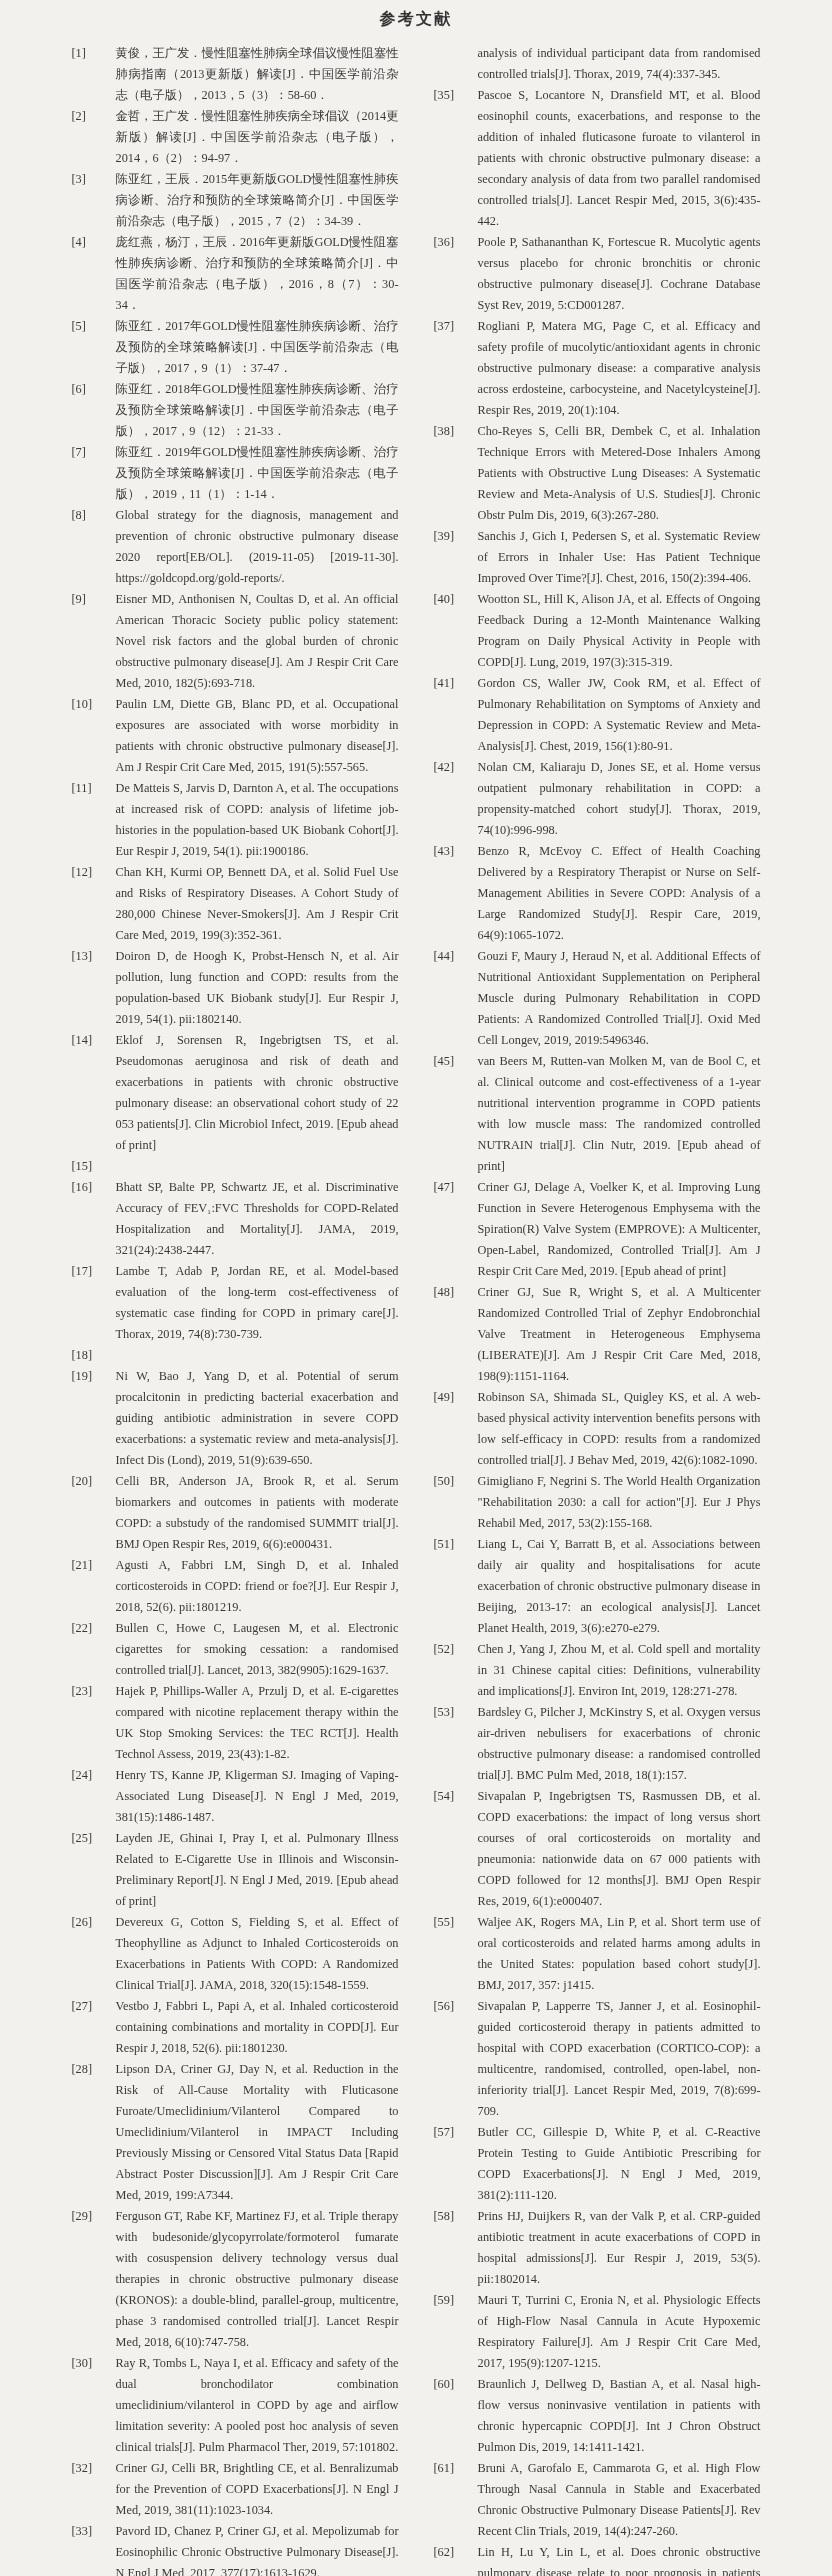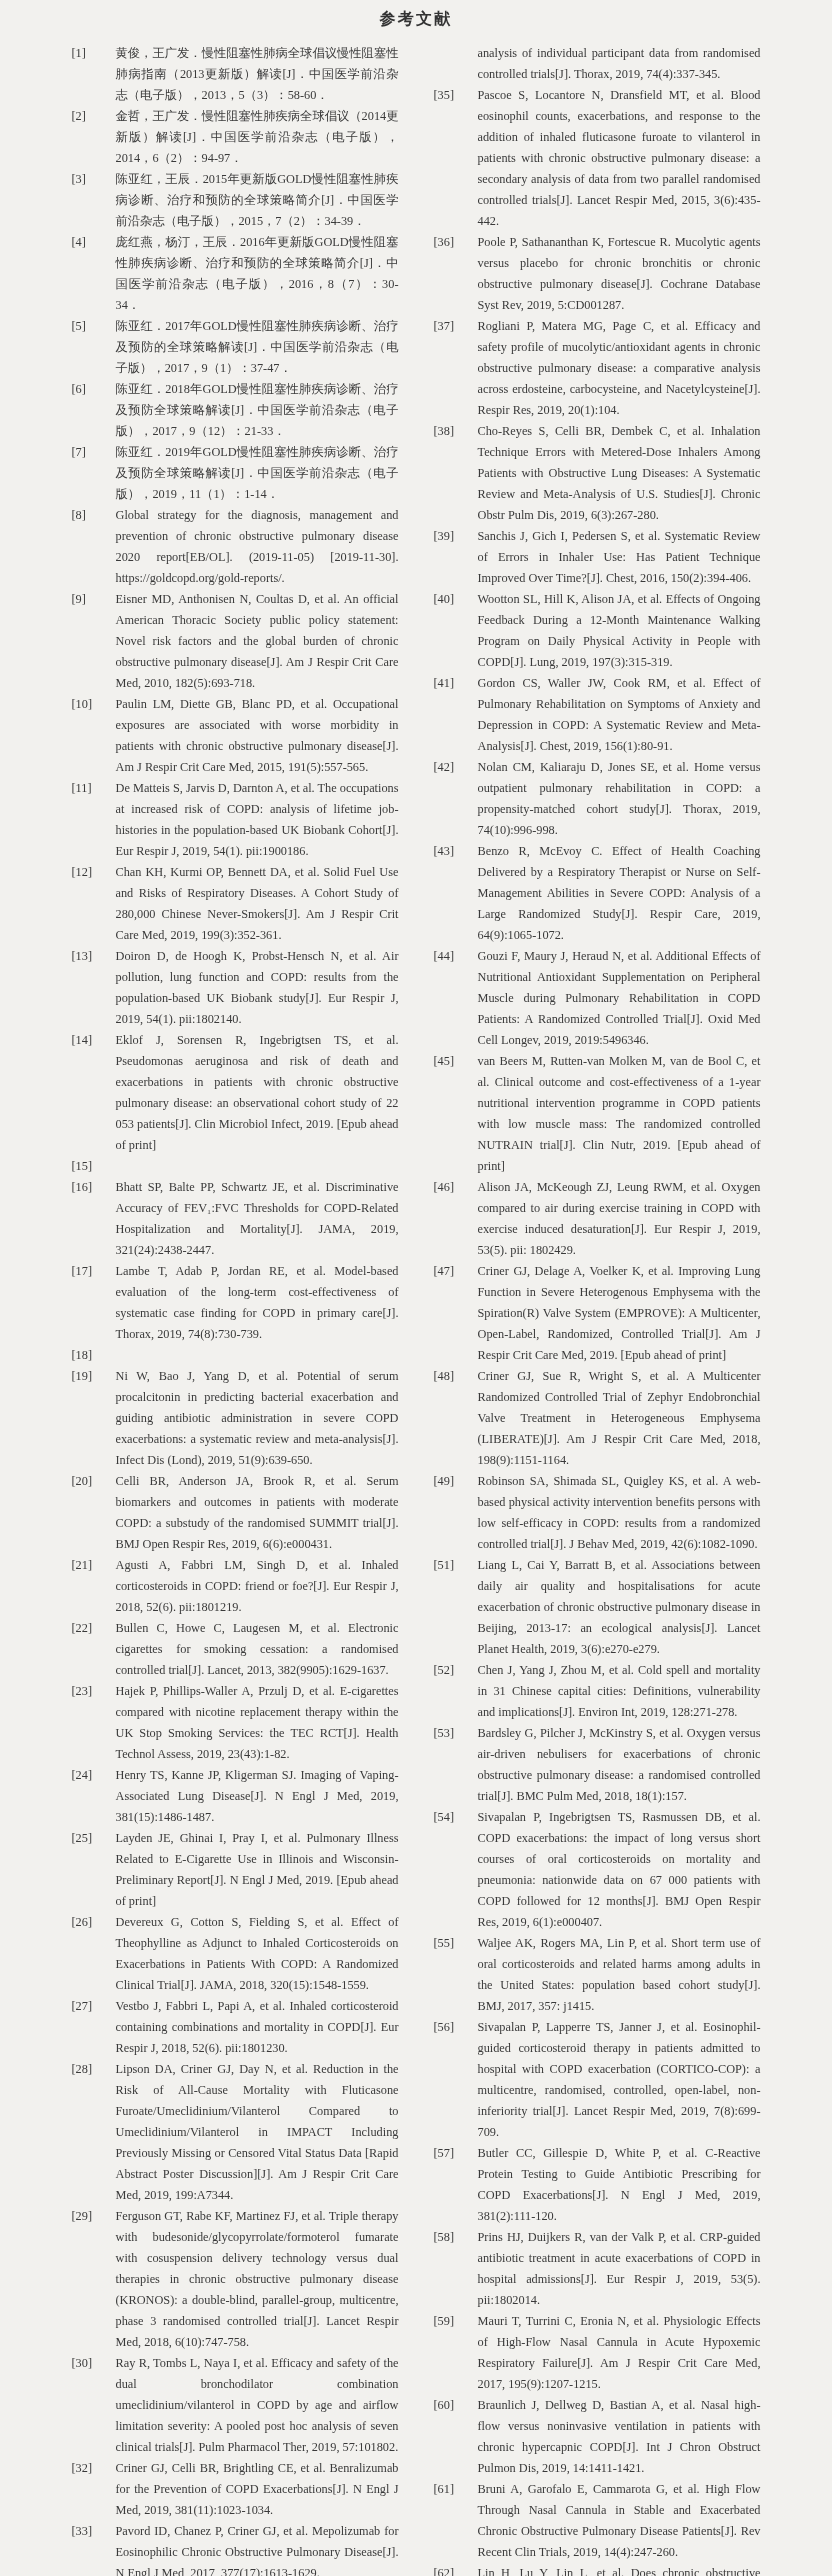--- a/index.html
+++ b/index.html
@@ -289,40 +289,40 @@
           <div class="ref">
             <span class="num">[44]</span>
             <span class="txt">Gouzi F, Maury J, Heraud N, et al. Additional Effects of Nutritional Antioxidant Supplementation on Peripheral Muscle during Pulmonary Rehabilitation in COPD Patients: A Randomized Controlled Trial[J]. Oxid Med Cell Longev, 2019, 2019:5496346.</span>
           </div>
 
           <div class="ref">
             <span class="num">[45]</span>
             <span class="txt">van Beers M, Rutten-van Molken M, van de Bool C, et al. Clinical outcome and cost-effectiveness of a 1-year nutritional intervention programme in COPD patients with low muscle mass: The randomized controlled NUTRAIN trial[J]. Clin Nutr, 2019. [Epub ahead of print]</span>
           </div>
 
-          <div class="ref">
-            <span class="num">[46]</span>
-            <span class="txt">Alison JA, McKeough ZJ, Leung RWM, et al. Oxygen compared to air during exercise training in COPD with exercise induced desaturation[J]. Eur Respir J, 2019, 53(5). pii: 1802429.</span>
-          </div>
 
           <div class="ref">
             <span class="num">[47]</span>
             <span class="txt">Criner GJ, Delage A, Voelker K, et al. Improving Lung Function in Severe Heterogenous Emphysema with the Spiration(R) Valve System (EMPROVE): A Multicenter, Open-Label, Randomized, Controlled Trial[J]. Am J Respir Crit Care Med, 2019. [Epub ahead of print]</span>
           </div>
 
           <div class="ref">
             <span class="num">[48]</span>
             <span class="txt">Criner GJ, Sue R, Wright S, et al. A Multicenter Randomized Controlled Trial of Zephyr Endobronchial Valve Treatment in Heterogeneous Emphysema (LIBERATE)[J]. Am J Respir Crit Care Med, 2018, 198(9):1151-1164.</span>
           </div>
 
           <div class="ref">
             <span class="num">[49]</span>
             <span class="txt">Robinson SA, Shimada SL, Quigley KS, et al. A web-based physical activity intervention benefits persons with low self-efficacy in COPD: results from a randomized controlled trial[J]. J Behav Med, 2019, 42(6):1082-1090.</span>
           </div>
 
+          <div class="ref">
+            <span class="num">[50]</span>
+            <span class="txt">Gimigliano F, Negrini S. The World Health Organization "Rehabilitation 2030: a call for action"[J]. Eur J Phys Rehabil Med, 2017, 53(2):155-168.</span>
+          </div>
 
           <div class="ref">
             <span class="num">[51]</span>
             <span class="txt">Liang L, Cai Y, Barratt B, et al. Associations between daily air quality and hospitalisations for acute exacerbation of chronic obstructive pulmonary disease in Beijing, 2013-17: an ecological analysis[J]. Lancet Planet Health, 2019, 3(6):e270-e279.</span>
           </div>
 
           <div class="ref">
             <span class="num">[52]</span>
             <span class="txt">Chen J, Yang J, Zhou M, et al. Cold spell and mortality in 31 Chinese capital cities: Definitions, vulnerability and implications[J]. Environ Int, 2019, 128:271-278.</span>
           </div>

